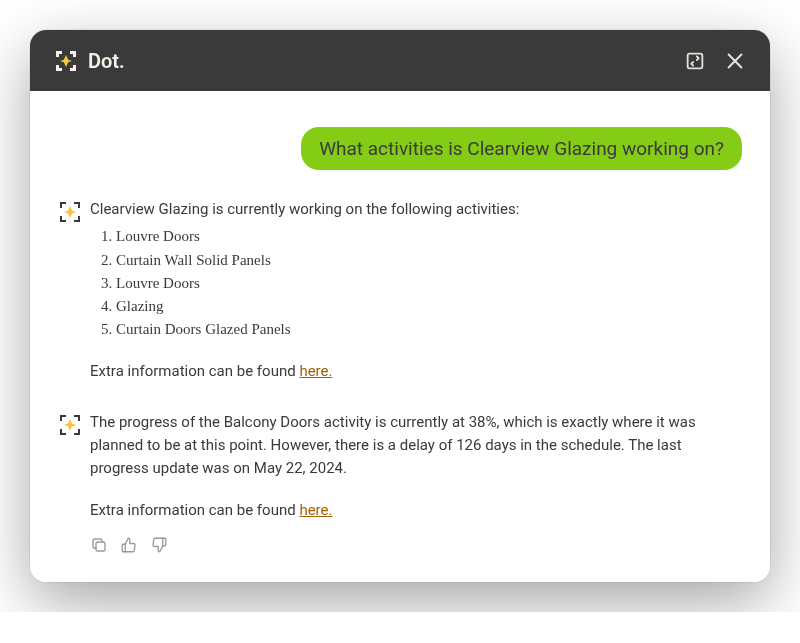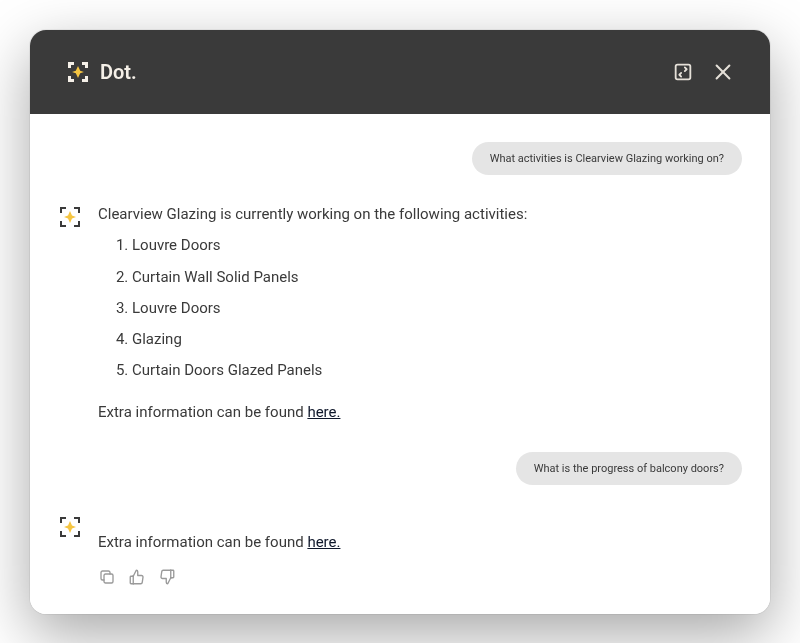--- a/index.html
+++ b/index.html
@@ -13,24 +13,24 @@
     }
     .window {
       width: 740px;
       border-radius: 16px;
       overflow: hidden;
       box-shadow: 0 20px 60px rgba(0,0,0,0.35), 0 0 0 1px rgba(0,0,0,0.05);
       background: #fff;
     }
     .titlebar {
       background: #3a3a3a;
-      height: 84px;
-      display: flex;
-      align-items: center;
-      padding: 0 36px;
+      height: 61px;
+      display: flex;
+      align-items: center;
+      padding: 0 24px;
       color: #f5f0e8;
     }
     .titlebar-left {
       display: flex;
       align-items: center;
       gap: 10px;
     }
     .logo-icon {
       width: 24px;
       height: 24px;
@@ -62,58 +62,60 @@
     .chat-body {
       padding: 28px 28px 28px 28px;
       background: #fff;
     }
     .user-row {
       display: flex;
       justify-content: flex-end;
       margin-bottom: 28px;
     }
     .user-bubble {
-      background: #e5e5e5;
+      background: #84cc16;
       border-radius: 18px;
       padding: 10px 18px;
-      font-size: 11px;
+      font-size: 19px;
       color: #3a3a3a;
       max-width: 80%;
+      margin-top: 8px;
     }
     .assistant-row {
       display: flex;
       align-items: flex-start;
-      gap: 16px;
+      gap: 8px;
       margin-bottom: 28px;
     }
     .avatar {
       width: 24px;
       height: 24px;
       flex-shrink: 0;
       margin-top: 2px;
     }
     .avatar svg { width: 100%; height: 100%; }
     .assistant-content {
       flex: 1;
       font-size: 15px;
       line-height: 1.55;
       color: #3a3a3a;
     }
     .assistant-content ol {
       margin: 4px 0 0 0;
       padding-left: 26px;
     }
     .assistant-content ol li {
-      margin: 8px;
+      margin: 0;
+      font-family: Liberation Serif, serif;
     }
     .extra-line {
       margin-top: 18px;
     }
     a.here-link {
-      color: #0f172a;
+      color: #a16207;
       text-decoration: underline;
     }
     .feedback-row {
       display: flex;
       gap: 12px;
       margin-top: 14px;
     }
     .fb-btn {
       width: 18px;
       height: 18px;
@@ -181,35 +183,33 @@
           <li>Louvre Doors</li>
           <li>Glazing</li>
           <li>Curtain Doors Glazed Panels</li>
         </ol>
         <div class="extra-line">
           <span>Extra information can be found </span><a href="#" class="here-link">here.</a>
         </div>
       </div>
     </div>
 
-    <div class="user-row">
-      <div class="user-bubble">What is the progress of balcony doors?</div>
-    </div>
 
     <div class="assistant-row" style="margin-bottom:0">
       <span class="avatar">
         <svg viewBox="0 0 24 24" fill="none">
           <path d="M2 2 H8 V4 H4 V8 H2 Z" fill="#3a3a3a"></path>
           <path d="M22 2 H16 V4 H20 V8 H22 Z" fill="#3a3a3a"></path>
           <path d="M2 22 H8 V20 H4 V16 H2 Z" fill="#3a3a3a"></path>
           <path d="M22 22 H16 V20 H20 V16 H22 Z" fill="#3a3a3a"></path>
           <path d="M12 6 L14 10.5 L18 12 L14 13.5 L12 18 L10 13.5 L6 12 L10 10.5 Z" fill="#f5c542"></path>
         </svg>
       </span>
       <div class="assistant-content">
+        <div>The progress of the Balcony Doors activity is currently at 38%, which is exactly where it was planned to be at this point. However, there is a delay of 126 days in the schedule. The last progress update was on May 22, 2024.</div>
         <div class="extra-line">
           <span>Extra information can be found </span><a href="#" class="here-link">here.</a>
         </div>
         <div class="feedback-row">
           <span class="fb-btn">
             <svg viewBox="0 0 24 24" fill="none" stroke="currentColor" stroke-width="1.8" stroke-linecap="round" stroke-linejoin="round">
               <rect x="8" y="8" width="12" height="12" rx="2"></rect>
               <path d="M16 8 V6 a2 2 0 0 0 -2 -2 H6 a2 2 0 0 0 -2 2 v8 a2 2 0 0 0 2 2 h2"></path>
             </svg>
           </span>

